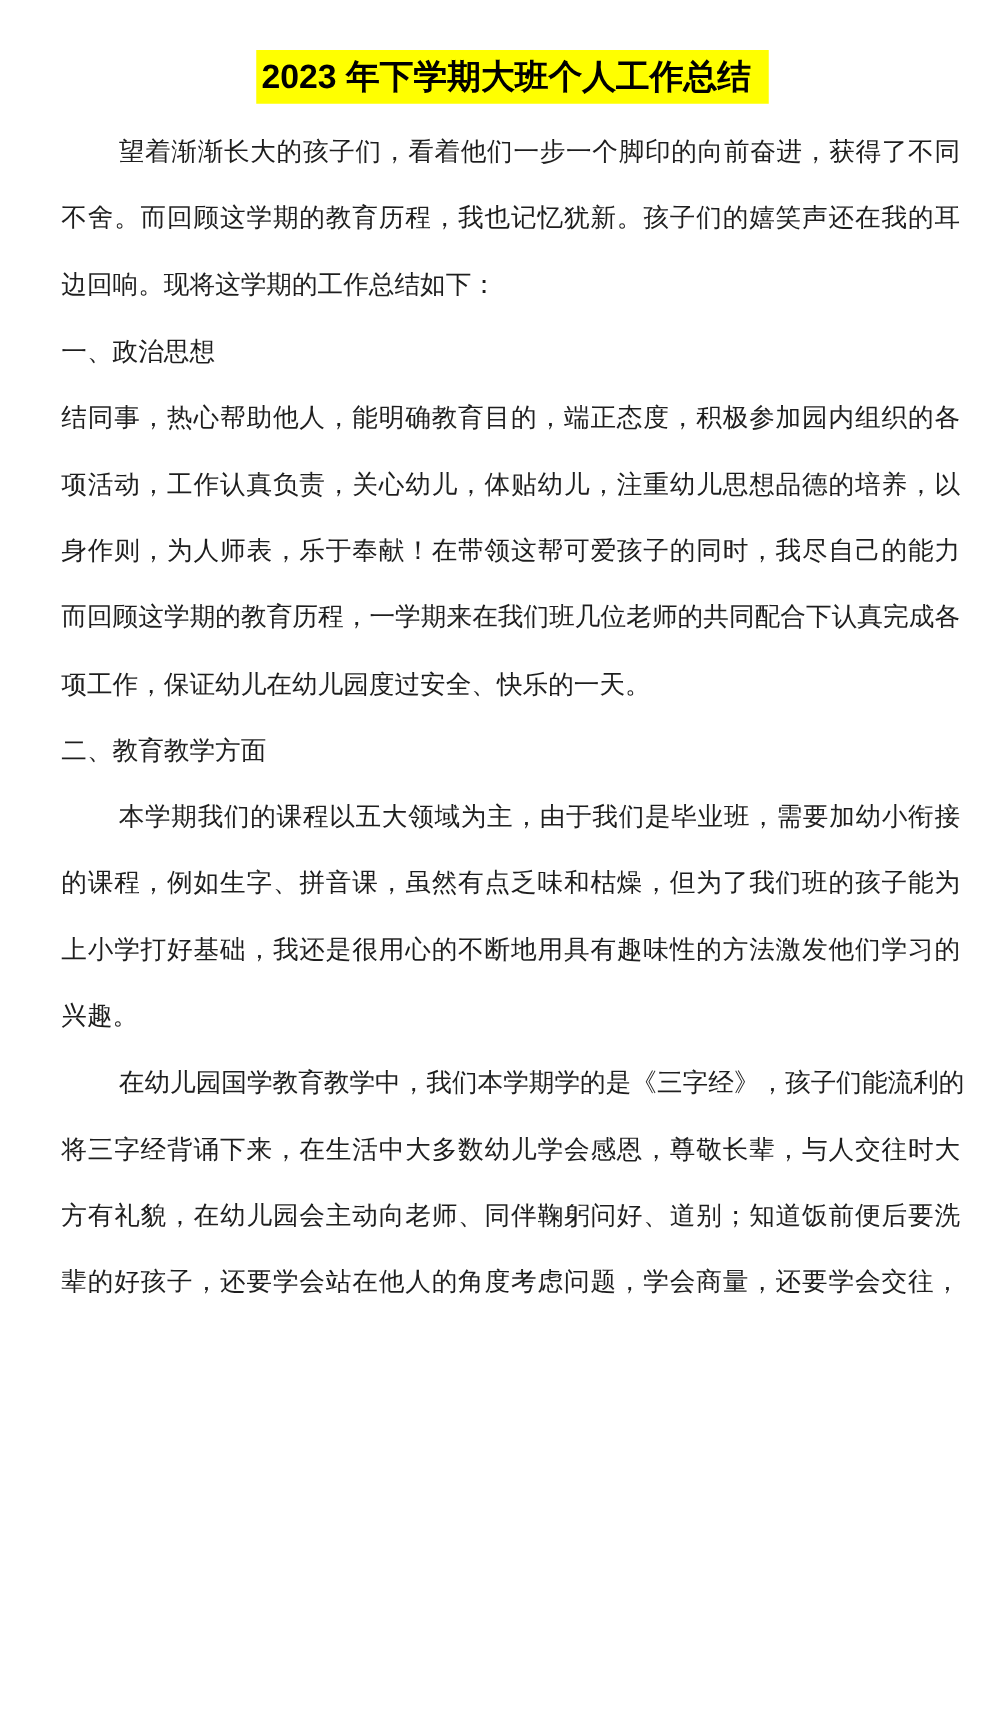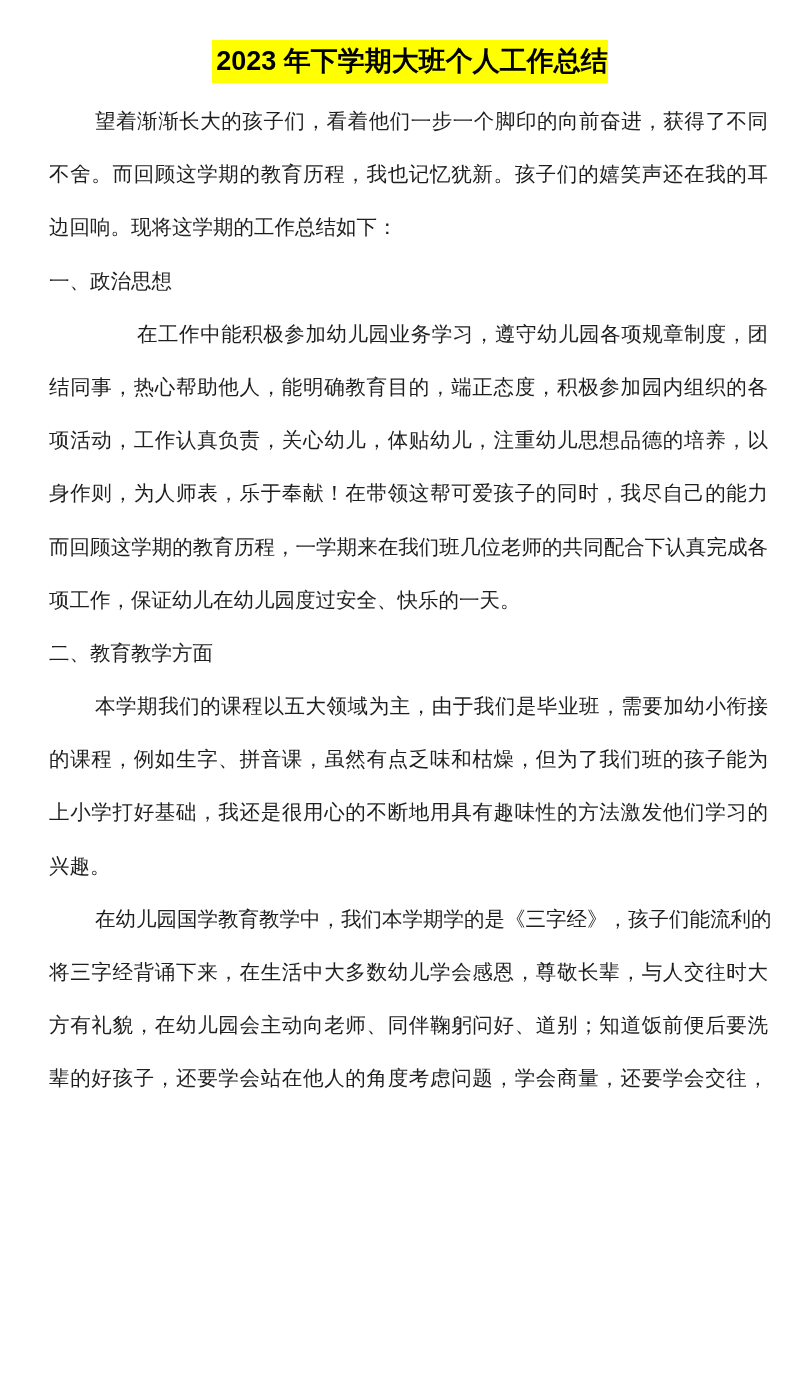--- a/index.html
+++ b/index.html
@@ -25,21 +25,21 @@
     .title-wrap {
       position: absolute;
       top: 40px;
       left: 0;
       width: 800px;
       text-align: center;
     }
     .title {
       display: inline-block;
       background: #ffff00;
-      padding: 2px 0 3px 4px;
+      padding: 2px 14px 3px 4px;
       font-family: "Liberation Sans", "DejaVu Sans", sans-serif;
       font-weight: bold;
       font-size: 27px;
       line-height: 38px;
       color: #000000;
       letter-spacing: 0px;
       white-space: nowrap;
       margin-left: 20px;
     }
     .body-text {
@@ -74,21 +74,20 @@
     <span class="title">2023 年下学期大班个人工作总结</span>
   </div>
 
   <div class="body-text">
     <span class="line indent-2">望着渐渐长大的孩子们，看着他们一步一个脚印的向前奋进，获得了不同</span>
     <span class="line">不舍。而回顾这学期的教育历程，我也记忆犹新。孩子们的嬉笑声还在我的耳</span>
     <span class="line last">边回响。现将这学期的工作总结如下：</span>
 
     <span class="line last heading">一、政治思想</span>
 
-    <span class="line indent-4">在工作中能积极参加幼儿园业务学习，遵守幼儿园各项规章制度，团</span>
     <span class="line">结同事，热心帮助他人，能明确教育目的，端正态度，积极参加园内组织的各</span>
     <span class="line">项活动，工作认真负责，关心幼儿，体贴幼儿，注重幼儿思想品德的培养，以</span>
     <span class="line">身作则，为人师表，乐于奉献！在带领这帮可爱孩子的同时，我尽自己的能力</span>
     <span class="line">而回顾这学期的教育历程，一学期来在我们班几位老师的共同配合下认真完成各</span>
     <span class="line last">项工作，保证幼儿在幼儿园度过安全、快乐的一天。</span>
 
     <span class="line last heading">二、教育教学方面</span>
 
     <span class="line indent-2">本学期我们的课程以五大领域为主，由于我们是毕业班，需要加幼小衔接</span>
     <span class="line">的课程，例如生字、拼音课，虽然有点乏味和枯燥，但为了我们班的孩子能为</span>

